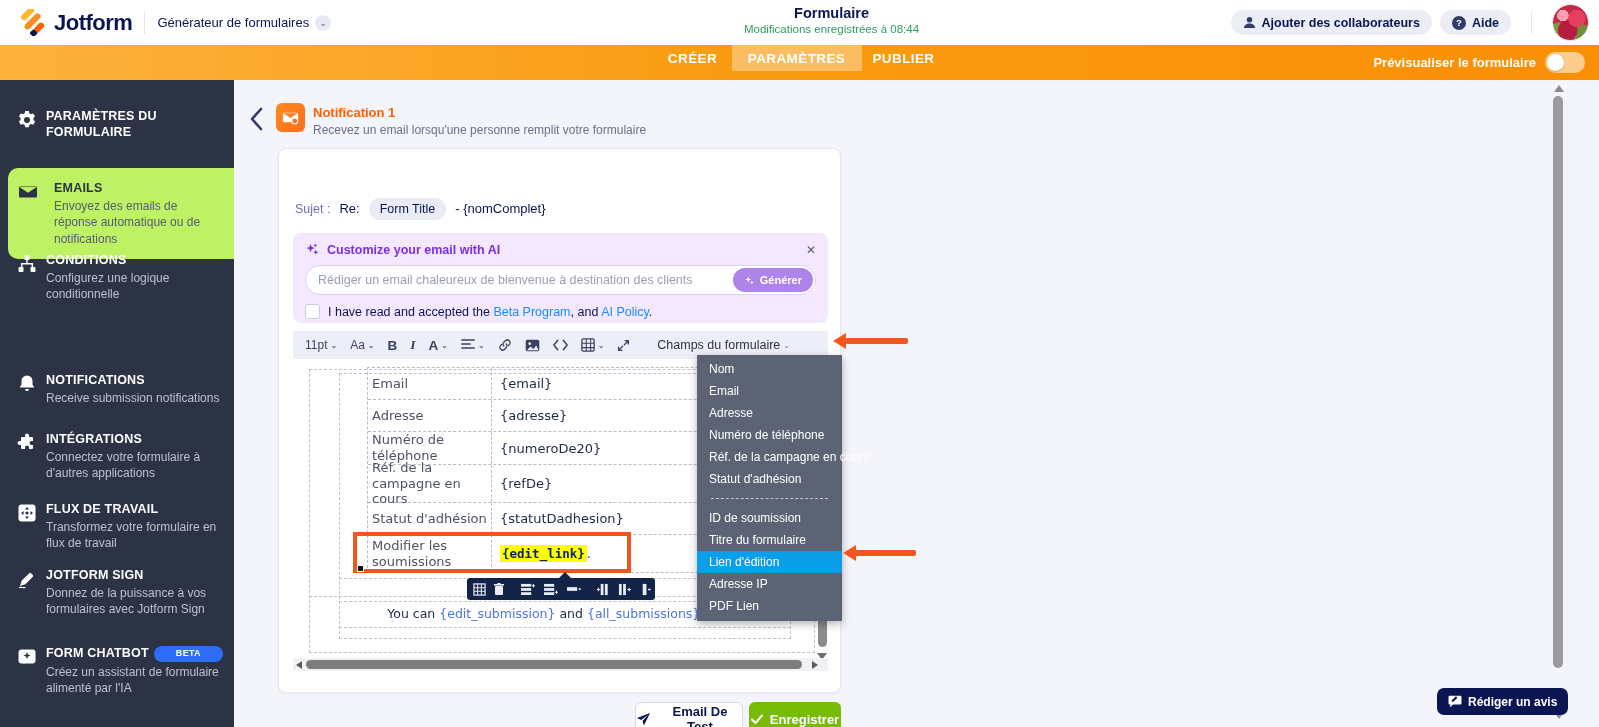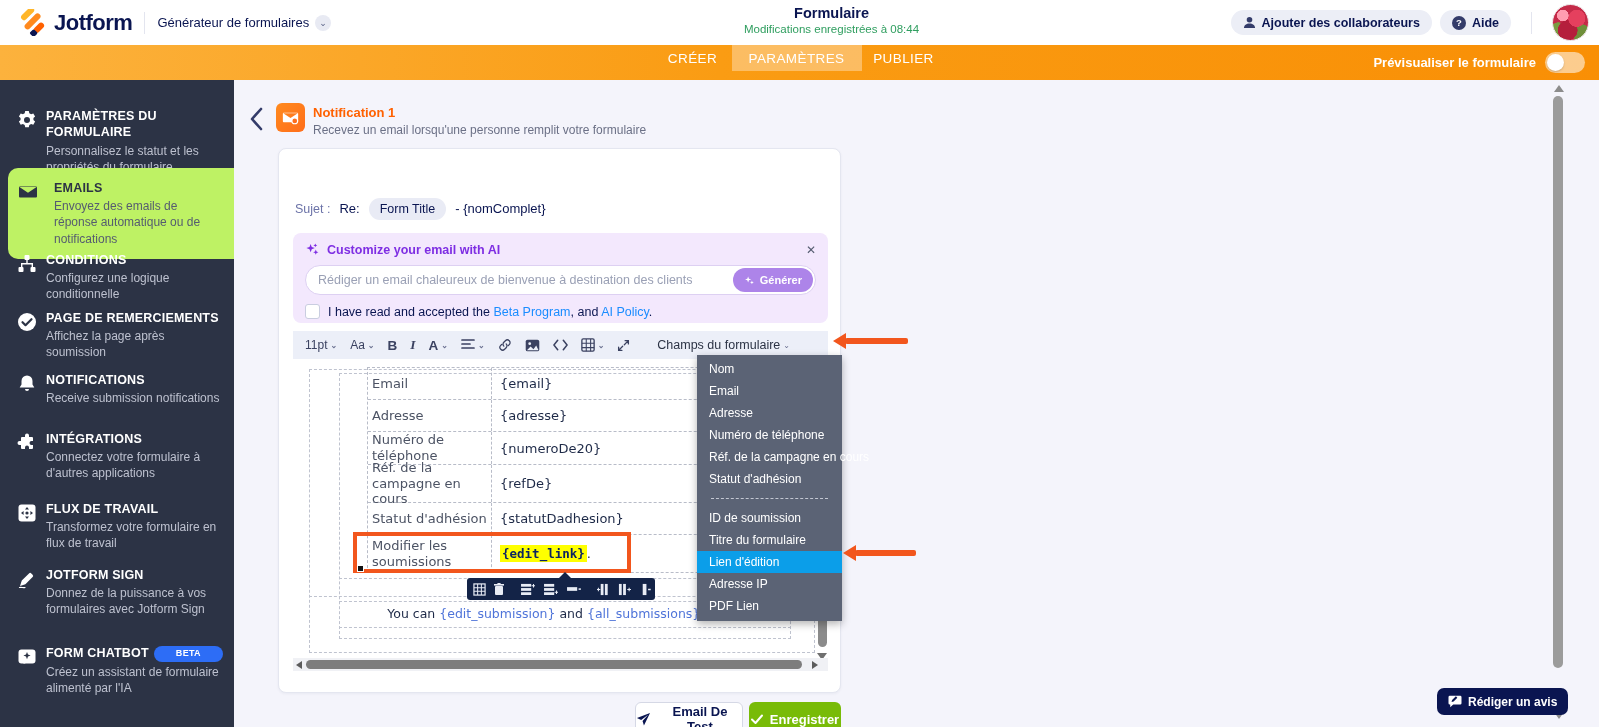--- a/index.html
+++ b/index.html
@@ -24,21 +24,21 @@
       radial-gradient(circle at 28% 30%, #ff9db0 0 16%, transparent 17%),
       radial-gradient(circle at 68% 38%, #e5405e 0 26%, transparent 27%),
       radial-gradient(circle at 42% 72%, #b51e3c 0 30%, transparent 31%),
       radial-gradient(circle at 80% 80%, #6f8f3a 0 22%, transparent 23%),
       radial-gradient(circle at 15% 70%, #7a9a40 0 18%, transparent 19%),
       #c42a48; cursor:pointer; }
 
   
   #navbar { position:absolute; top:45px; left:0; width:1599px; height:35px; background:linear-gradient(90deg,#fcb23d 0%,#fa9c13 45%,#f98f05 100%); z-index:5; }
   .nav-tabs { position:absolute; left:0; right:0; top:0; height:35px; display:flex; justify-content:center; }
-  .nav-tab { height:26px; display:flex; align-items:center; justify-content:center; color:#fff; font-size:13.5px; font-weight:400; letter-spacing:.4px; cursor:pointer; }
+  .nav-tab { height:26px; display:flex; align-items:center; justify-content:center; color:#fff; font-size:13.5px; font-weight:700; letter-spacing:.4px; cursor:pointer; }
   .nav-tab.t1{ width:78px; } .nav-tab.t2{ width:130px; background:rgba(255,255,255,.34);} .nav-tab.t3{ width:84px; }
   .preview-wrap { position:absolute; right:14px; top:0; height:35px; display:flex; align-items:center; gap:9px; }
   .preview-label { color:#fff; font-size:13px; font-weight:700; }
   .toggle { width:40px; height:21px; border-radius:11px; background:rgba(255,255,255,.55); position:relative; cursor:pointer; }
   .toggle .knob { position:absolute; left:2px; top:2px; width:17px; height:17px; border-radius:50%; background:#fff; box-shadow:0 1px 2px rgba(0,0,0,.18); }
 
   
   #sidebar { position:absolute; top:80px; left:0; width:234px; height:670px; background:#2c3345; z-index:4; }
   .sb-item { position:absolute; left:0; right:0; padding:8px 10px 8px 46px; cursor:pointer; }
   .sb-ico { position:absolute; left:17px; top:10px; width:20px; height:20px; color:#fff; }
@@ -192,21 +192,20 @@
 
 <div id="sidebar">
 
   <div class="sb-item" style="top:20px;">
     <span class="sb-ico">
       <svg width="20" height="20" viewBox="0 0 20 20" fill="currentColor">
           <path fill-rule="evenodd" d="M8.2 1h3.6l.5 2.3c.65.24 1.25.58 1.8 1l2.2-.8 1.8 3.1-1.7 1.5a7 7 0 0 1 0 2l1.7 1.5-1.8 3.1-2.2-.8c-.55.42-1.15.76-1.8 1l-.5 2.3H8.2l-.5-2.3a7 7 0 0 1-1.8-1l-2.2.8-1.8-3.1 1.7-1.5a7 7 0 0 1 0-2L1.9 6.6l1.8-3.1 2.2.8c.55-.42 1.15-.76 1.8-1L8.2 1zM10 7a3 3 0 1 0 0 6 3 3 0 0 0 0-6z"></path>
         </svg>
     </span>
     <div class="sb-title">PARAMÈTRES DU FORMULAIRE</div>
-    <div class="sb-desc">Personnalisez le statut et les propriétés du formulaire</div>
   </div>
 
   <div class="sb-item active" style="top:88px;">
     <span class="sb-ico">
       <svg width="20" height="20" viewBox="0 0 20 20" fill="currentColor">
           <path d="M2 4.5h16a1 1 0 0 1 1 1v9a1 1 0 0 1-1 1H2a1 1 0 0 1-1-1v-9a1 1 0 0 1 1-1zm8 6.2L18.6 5H1.4L10 10.7z"></path>
         </svg>
     </span>
     <div class="sb-title">EMAILS</div>
     <div class="sb-desc">Envoyez des emails de réponse automatique ou de notifications</div>
@@ -218,30 +217,20 @@
           <rect x="7.5" y="1" width="5" height="5" rx="1"></rect>
           <rect x="1.5" y="13" width="5" height="5" rx="1"></rect>
           <rect x="13.5" y="13" width="5" height="5" rx="1"></rect>
           <path d="M9.3 6h1.4v3H16v4h-1.4v-2.6H5.4V13H4V9h5.3z"></path>
         </svg>
     </span>
     <div class="sb-title">CONDITIONS</div>
     <div class="sb-desc">Configurez une logique conditionnelle</div>
   </div>
 
-  <div class="sb-item" style="top:222px;">
-    <span class="sb-ico">
-      <svg width="20" height="20" viewBox="0 0 20 20">
-          <circle cx="10" cy="10" r="9" fill="currentColor"></circle>
-          <path d="M5.5 10.2l3 3 6-6" stroke="#2c3345" stroke-width="2.2" fill="none" stroke-linecap="round" stroke-linejoin="round"></path>
-        </svg>
-    </span>
-    <div class="sb-title">PAGE DE REMERCIEMENTS</div>
-    <div class="sb-desc">Affichez la page après soumission</div>
-  </div>
 
   <div class="sb-item" style="top:284px;">
     <span class="sb-ico">
       <svg width="20" height="20" viewBox="0 0 20 20" fill="currentColor">
           <path d="M10 1.5a5.5 5.5 0 0 1 5.5 5.5v3.4l1.8 3.1H2.7l1.8-3.1V7A5.5 5.5 0 0 1 10 1.5z"></path>
           <path d="M8 15h4a2 2 0 1 1-4 0z"></path>
         </svg>
     </span>
     <div class="sb-title">NOTIFICATIONS</div>
     <div class="sb-desc">Receive submission notifications</div>

